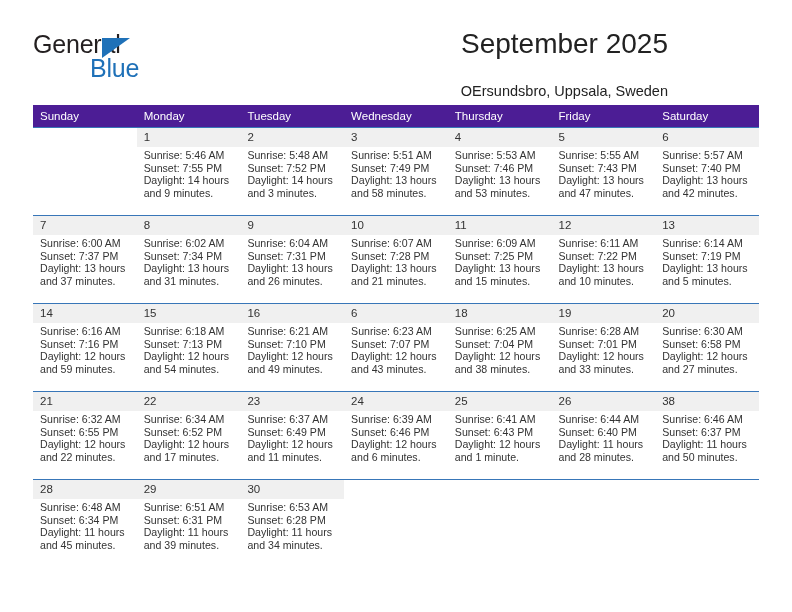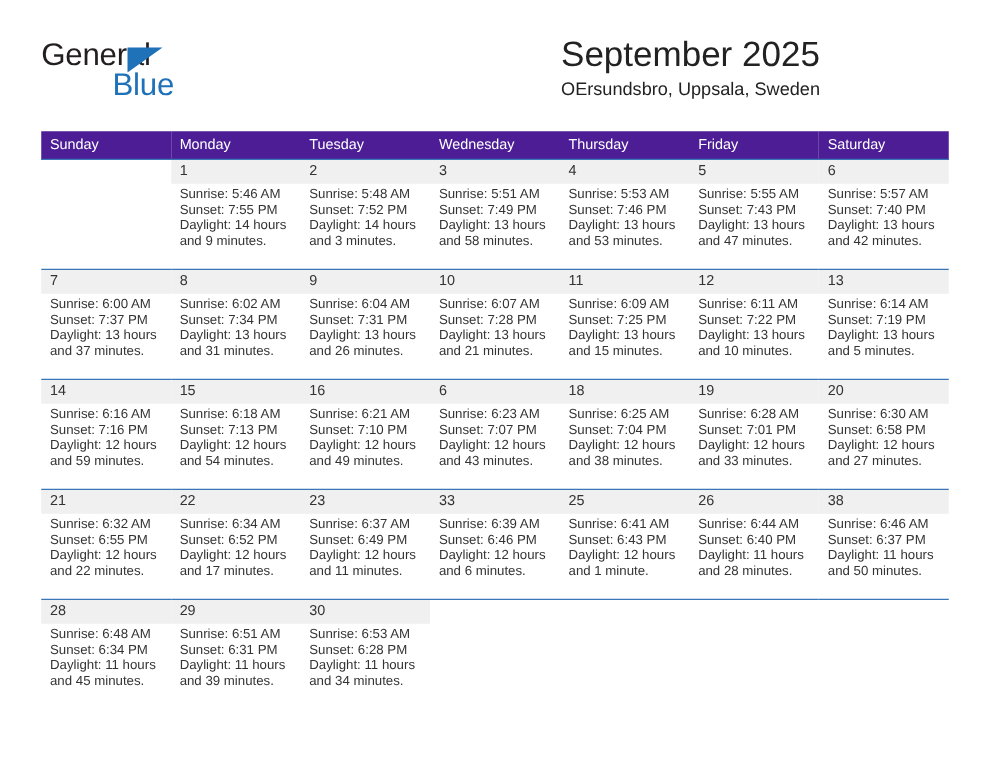--- a/index.html
+++ b/index.html
@@ -58,36 +58,36 @@
     position: absolute;
     left: 57px;
     top: 24px;
     font-size: 25px;
     color: #1f71b8;
     letter-spacing: -0.2px;
     font-family: "Liberation Sans", sans-serif;
   }
   .title-block {
     position: absolute;
-    right: 36px;
+    right: 24px;
     top: 26px;
-    text-align: left;
+    text-align: right;
   }
   .cal-title {
     font-size: 28px;
     font-weight: normal;
     color: #222222;
     line-height: 36px;
     white-space: nowrap;
   }
   .cal-subtitle {
     font-size: 14.5px;
     color: #222222;
     line-height: 20px;
-    margin-top: 0;
+    margin-top: 19px;
     white-space: nowrap;
   }
 
   
   .calendar {
     position: absolute;
     left: 33px;
     top: 105px;
     width: 726px;
     border-collapse: collapse;
@@ -385,21 +385,21 @@
           <td>
             <div class="daynum">23</div>
             <div class="cellbody">
               <div>Sunrise: 6:37 AM</div>
               <div>Sunset: 6:49 PM</div>
               <div>Daylight: 12 hours</div>
               <div>and 11 minutes.</div>
             </div>
           </td>
           <td>
-            <div class="daynum">33</div>
+            <div class="daynum">24</div>
             <div class="cellbody">
               <div>Sunrise: 6:39 AM</div>
               <div>Sunset: 6:46 PM</div>
               <div>Daylight: 12 hours</div>
               <div>and 6 minutes.</div>
             </div>
           </td>
           <td>
             <div class="daynum">25</div>
             <div class="cellbody">

